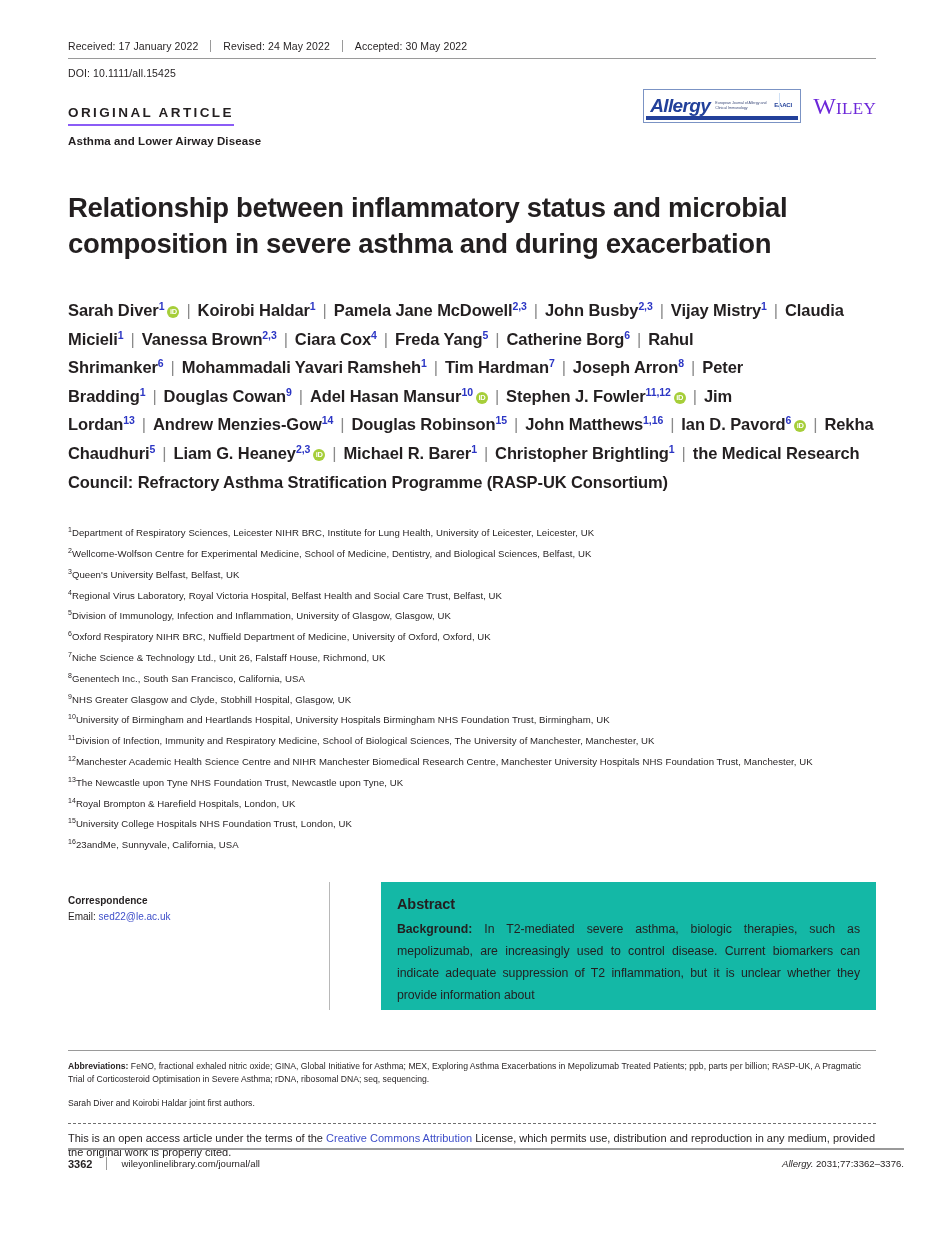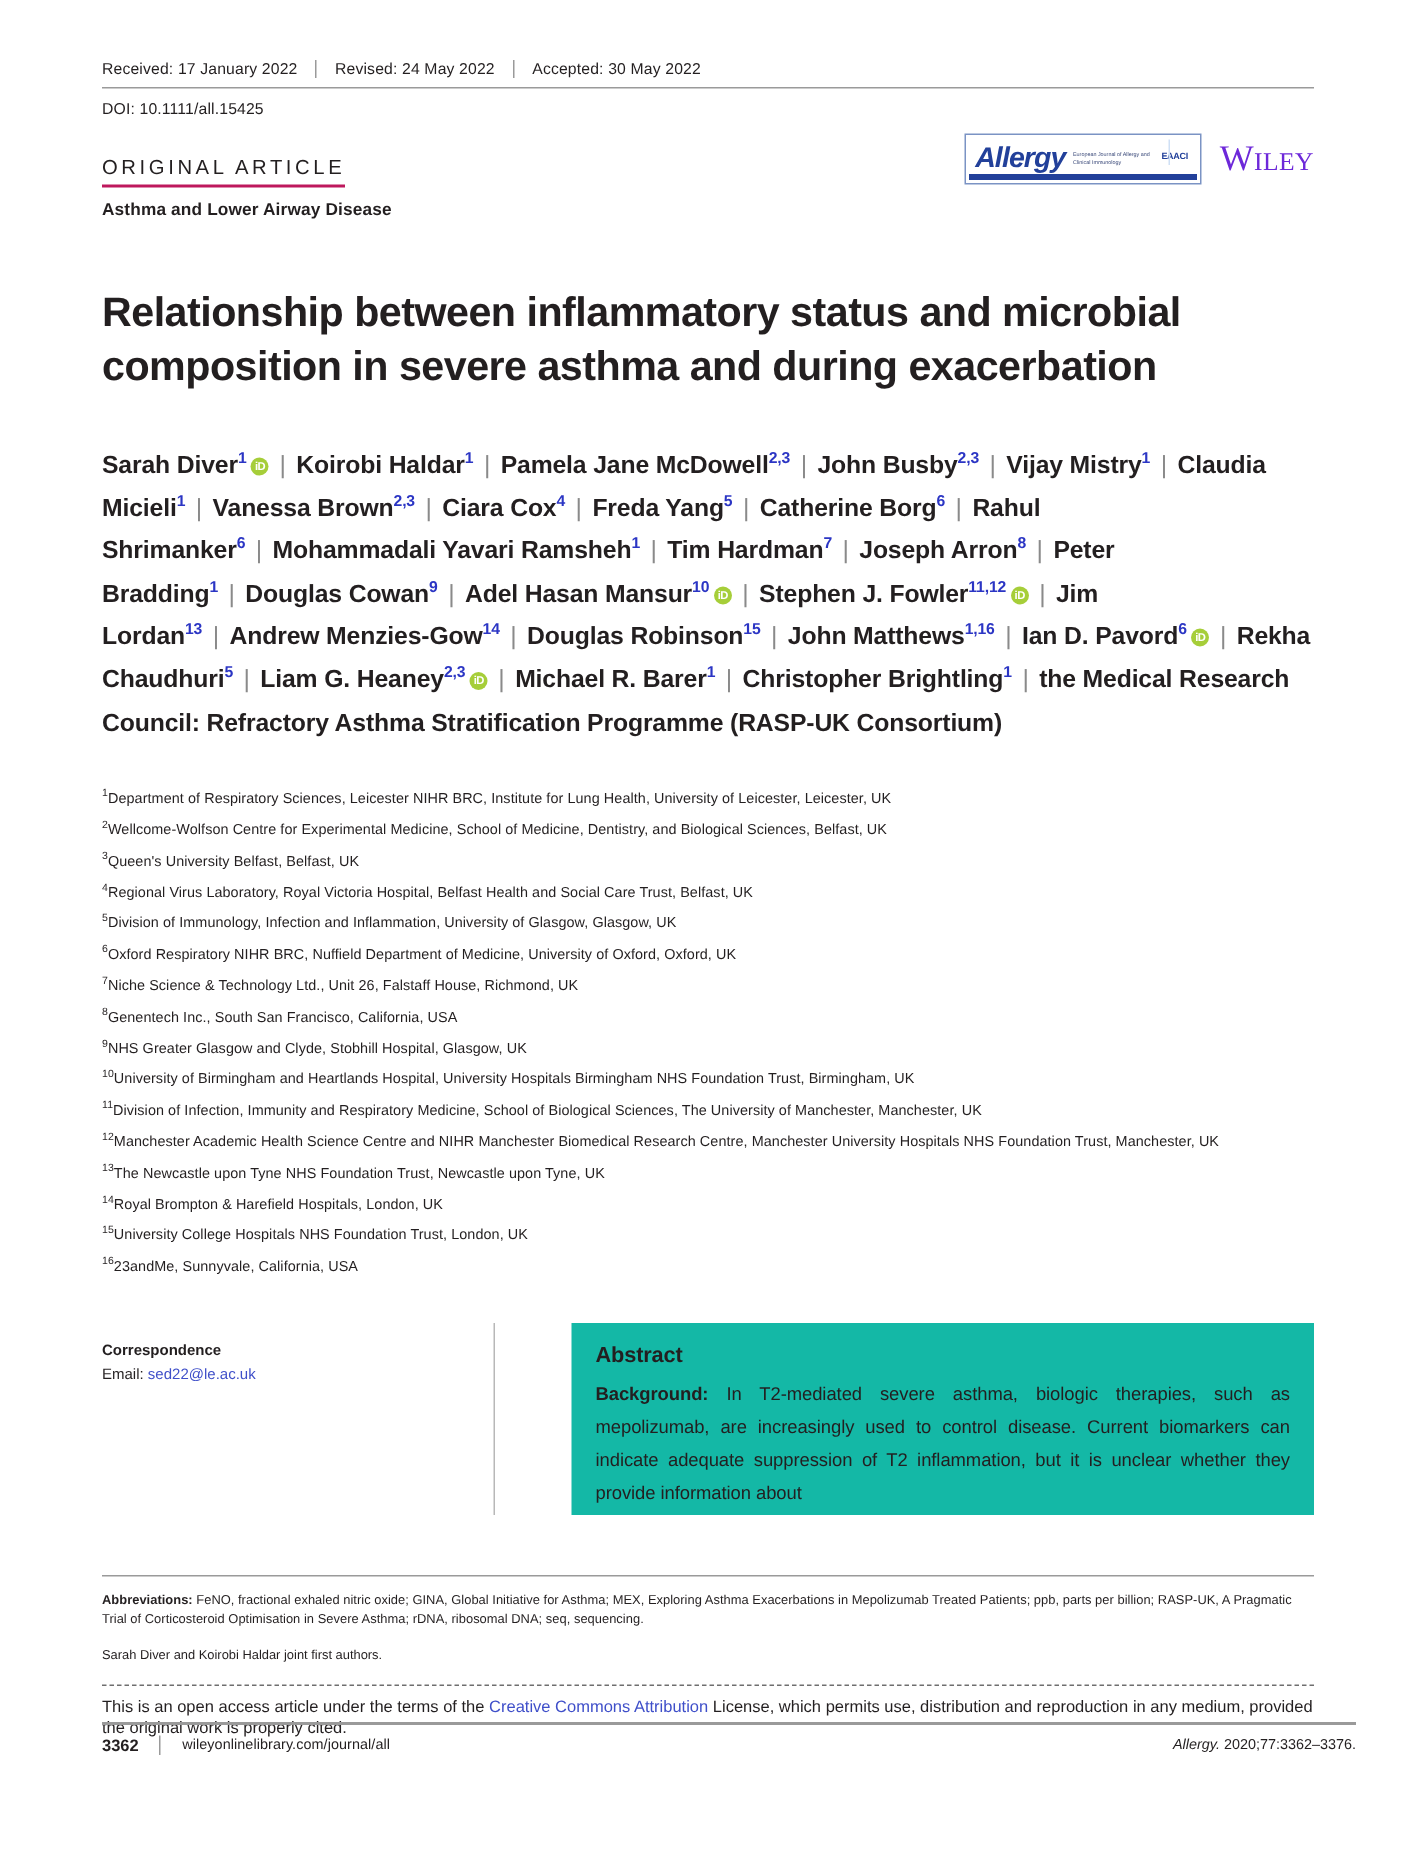--- a/index.html
+++ b/index.html
@@ -57,25 +57,25 @@
     position: relative;
     height: 66px;
   }
   .artline {
     position: absolute;
     left: 0;
     top: 24px;
   }
   .article-type {
     font-size: 13.5px;
-    font-weight: 400;
+    font-weight: 700;
     letter-spacing: 2.4px;
     color: #231f20;
     padding-bottom: 4px;
-    border-bottom: 2px solid #be185d;
+    border-bottom: 2px solid #8b5cf6;
     display: inline-block;
   }
   .section-name {
     font-size: 11.5px;
     font-weight: 700;
     color: #231f20;
     margin-top: 9px;
     letter-spacing: .1px;
   }
 
@@ -450,15 +450,15 @@
         <div class="license"><span>This is an open access article under the terms of the </span><span class="cc">Creative Commons Attribution</span><span> License, which permits use, distribution and reproduction in any medium, provided the original work is properly cited.</span></div>
       </div>
     </div>
 
   </div>
 
   <div class="pagefoot">
     <span class="pageno">3362</span>
     <span class="vline"></span>
     <span class="url">wileyonlinelibrary.com/journal/all</span>
-    <span class="cite"><span>Allergy.</span><span class="plain"> 2020;77:3362–3376.</span></span>
+    <span class="cite"><span>Allergy.</span><span class="plain"> 2031;77:3362–3376.</span></span>
   </div>
 </div>
 
 </body></html>

